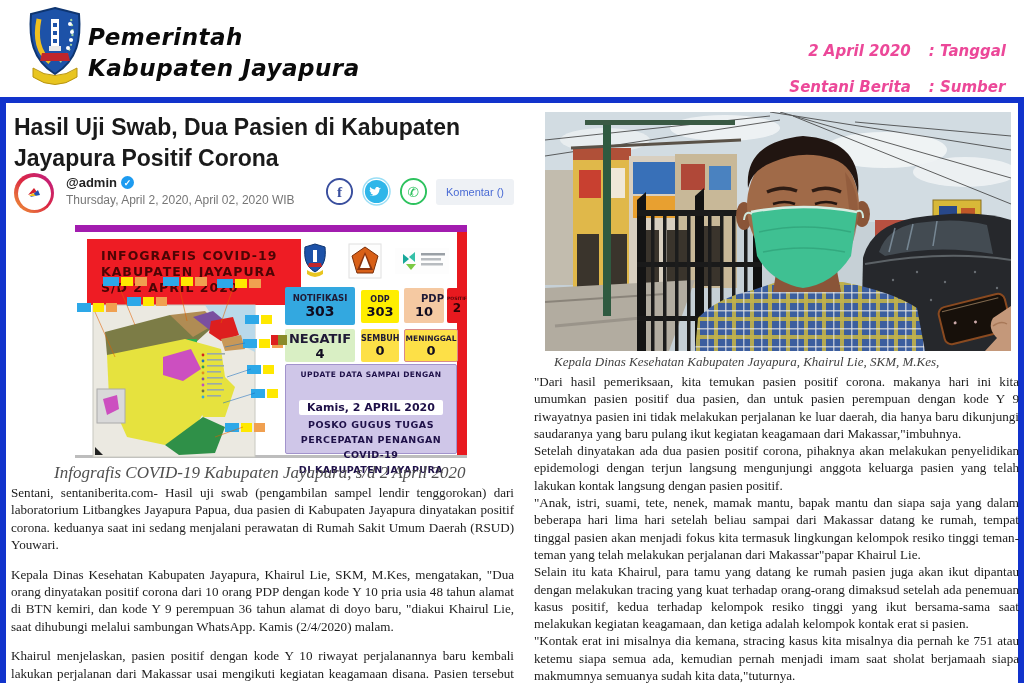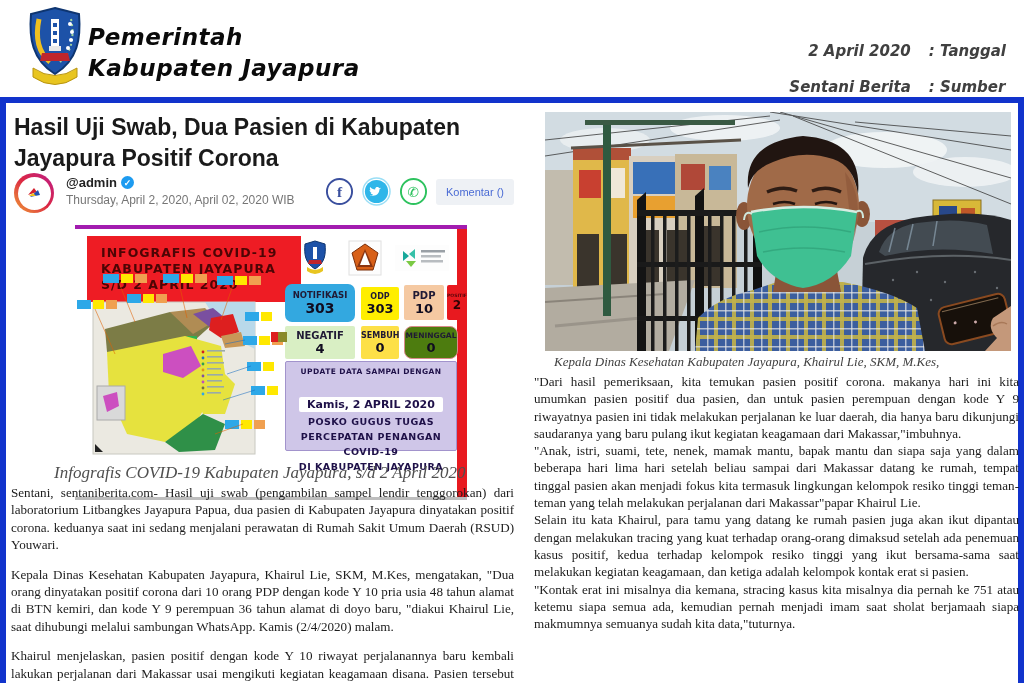--- a/index.html
+++ b/index.html
@@ -8,21 +8,21 @@
   .stage { position:relative; width:1024px; height:683px; background:#fff; }
 
   
   .hdr { position:absolute; top:0; left:0; width:1024px; height:97px; background:#fff;font-style:italic; }
   .hdr-logo { position:absolute; left:26px; top:5px; width:58px; height:88px; }
   .hdr-title { position:absolute; left:88px; top:22px; font-weight:900; font-size:23px;
                line-height:31px; color:#0a0a0a; letter-spacing:0.5px;
                font-family:"DejaVu Sans", sans-serif; }
   .hdr-meta { position:absolute; right:18px; top:42px; display:grid;
               grid-template-columns:auto auto; column-gap:10px; row-gap:3px;
-              font-weight:bold; font-size:15px; color:#404040;
+              font-weight:bold; font-size:15px; color:#ec4899;
               font-family:"DejaVu Sans", sans-serif;gap:18px; }
   .hdr-meta .v { text-align:right; }
 
   
   .content { position:absolute; top:97px; left:0; width:1024px; height:586px;
              border-top:6px solid #1133cc; border-left:6px solid #1133cc;
              border-right:6px solid #1133cc; background:#fff; }
 
   
   .headline { position:absolute; left:8px; top:9px; width:480px; font-size:23px;
@@ -39,38 +39,38 @@
               background:#1d9bf0; color:#fff; font-size:9px; align-items:center;
               justify-content:center; font-weight:bold; }
   .author-date { position:absolute; left:52px; top:20px; font-size:12px; color:#767676; }
   .social { position:absolute; right:0; top:4px; display:flex; align-items:center; gap:8px; }
   .soc-circle { width:29px; height:29px; }
   .komentar-btn { height:26px; padding:0 10px; background:#eef1f5; border:none;
                   border-radius:3px; color:#4a6bd4; font-size:11px;
                   font-family:"Liberation Sans",sans-serif; display:flex; align-items:center; }
 
   
-  .ig { position:absolute; left:69px; top:122px; width:392px; height:275px; background:#fff;
-        border-top:4px solid #a21caf; border-bottom:3px solid #bdbdbd; }
+  .ig { position:absolute; left:69px; top:122px; width:392px; height:233px; background:#fff;
+        border-top:7px solid #a21caf; border-bottom:3px solid #bdbdbd; }
   .ig-redband { position:absolute; right:0; top:0; width:10px; height:100%; background:#e8191f; }
   .ig-banner { position:absolute; left:12px; top:7px; width:214px; height:66px; background:#ee1c24;
                padding:9px 0 0 14px; }
   .ig-banner div { font-weight:900; font-size:12.5px; line-height:16px; color:#4d0505;
                    letter-spacing:1px; font-family:"DejaVu Sans",sans-serif; }
   .ig-logos { position:absolute; left:228px; top:10px; width:150px; height:40px; }
   .ig-stats { position:absolute; left:210px; top:55px; width:172px; height:167px; }
   .stat { position:absolute; border-radius:2px; text-align:center; overflow:hidden;
           display:flex; flex-direction:column; justify-content:center; }
   .stat .lb { font-weight:900; font-family:"DejaVu Sans",sans-serif; color:#201a35; }
   .stat .vl { font-weight:900; font-family:"DejaVu Sans",sans-serif; color:#100c20; }
   .s1 { left:0; top:0; width:70px; height:38px; }   .s1 .lb{font-size:8.5px;} .s1 .vl{font-size:14px;}
   .s2 { left:76px; top:3px; width:38px; height:33px; } .s2 .lb{font-size:8px;} .s2 .vl{font-size:13px;}
-  .s3 { left:119px; top:1px; width:40px; height:35px; } .s3 .lb{font-size:10px;} .s3 .vl{font-size:13px;}
+  .s3 { left:119px; top:1px; width:40px; height:35px; } .s3 .lb{font-size:10px;text-align:right;} .s3 .vl{font-size:13px;}
   .s4 { left:162px; top:1px; width:20px; height:35px; } .s4 .lb{font-size:4.5px;color:#56060a;} .s4 .vl{font-size:12px;color:#2d0305;}
-  .s5 { left:0; top:42px; width:70px; height:33px; } .s5 .lb{font-size:10px;} .s5 .vl{font-size:13px;}
+  .s5 { left:0; top:42px; width:70px; height:33px; } .s5 .lb{font-size:13px;} .s5 .vl{font-size:13px;}
   .s6 { left:76px; top:42px; width:38px; height:33px; } .s6 .lb{font-size:8px;} .s6 .vl{font-size:13px;}
   .s7 { left:119px; top:42px; width:54px; height:33px; border:1px solid #d98a8a; } .s7 .lb{font-size:7.5px;} .s7 .vl{font-size:13px;}
   .ig-update { position:absolute; left:210px; top:132px; width:172px; height:90px;
                background:#cfc6e8; border:1px solid #a293cc; border-radius:2px;
                padding-top:5px; text-align:center; color:#1e1048; }
   .ig-update .u0 { font-weight:900; font-size:7.5px; letter-spacing:.4px; font-family:"DejaVu Sans",sans-serif;}
   .ig-update .u1 { font-weight:900; font-size:11px; background:#fff; display:inline-block;
                    padding:1px 8px; margin:3px 0 2px; border-radius:2px; font-family:"DejaVu Sans",sans-serif;}
   .ig-update .u2 { font-weight:900; font-size:9.5px; line-height:15px; letter-spacing:.5px; font-family:"DejaVu Sans",sans-serif;}
   .ig-map { position:absolute; left:0px; top:45px; width:215px; height:185px; }
@@ -191,21 +191,21 @@
           <path d="M100 12 l6 5 -6 5 z" fill="#18a89a"></path>
           <path d="M112 10 l-6 5 6 5 z" fill="#35c0a8"></path>
           <path d="M103 22 l5 6 5 -6 z" fill="#7ac943"></path>
           <rect x="118" y="11" width="24" height="2.5" fill="#9aa0a6"></rect>
           <rect x="118" y="16" width="20" height="2.5" fill="#b8bcc0"></rect>
           <rect x="118" y="21" width="22" height="2.5" fill="#b8bcc0"></rect>
         </g>
       </svg>
 
       <div class="ig-stats">
-        <div class="stat s1" style="background-color: rgb(51, 168, 224); border-radius: 7px;">
+        <div class="stat s1" style="background-color: rgb(51, 168, 224);">
           <div class="lb">NOTIFIKASI</div>
           <div class="vl">303</div>
         </div>
         <div class="stat s2" style="background-color: rgb(255, 238, 0);">
           <div class="lb">ODP</div>
           <div class="vl">303</div>
         </div>
         <div class="stat s3" style="background-color: rgb(245, 201, 162);">
           <div class="lb">PDP</div>
           <div class="vl">10</div>
@@ -215,21 +215,21 @@
           <div class="vl">2</div>
         </div>
         <div class="stat s5" style="background-color: rgb(217, 239, 196);">
           <div class="lb">NEGATIF</div>
           <div class="vl">4</div>
         </div>
         <div class="stat s6" style="background-color: #fde047;">
           <div class="lb">SEMBUH</div>
           <div class="vl">0</div>
         </div>
-        <div class="stat s7" style="background-color: #4d7c0f; border-radius: 8px;">
+        <div class="stat s7" style="background-color: #fde047;">
           <div class="lb">MENINGGAL</div>
           <div class="vl">0</div>
         </div>
       </div>
 
       <div class="ig-update">
         <div class="u0">UPDATE DATA SAMPAI DENGAN</div><br>
         <span class="u1">Kamis, 2 APRIL 2020</span>
         <div class="u2">POSKO GUGUS TUGAS</div>
         <div class="u2">PERCEPATAN PENANGAN COVID-19</div>
@@ -463,20 +463,21 @@
         </g>
         <path d="M452 226 Q442 216 448 206 L466 194 L466 239 L440 239 Z" fill="#c4987a"></path>
         <path d="M448 214 Q456 208 462 212" stroke="#a87858" stroke-width="1.5" fill="none"></path>
       </svg>
     </div>
 
     <figcaption class="cap-right">Kepala Dinas Kesehatan Kabupaten Jayapura, Khairul Lie, SKM, M.Kes,</figcaption>
 
     <div class="body-right">
       <p>"Dari hasil pemeriksaan, kita temukan pasien positif corona. makanya hari ini kita umumkan pasien positif dua pasien, dan untuk pasien perempuan dengan kode Y 9 riwayatnya pasien ini tidak melakukan perjalanan ke luar daerah, dia hanya baru dikunjungi saudaranya yang baru pulang ikut kegiatan keagamaan dari Makassar,"imbuhnya.</p>
+      <p>Setelah dinyatakan ada dua pasien positif corona, pihaknya akan melakukan penyelidikan epidemologi dengan terjun langsung mengunjungi anggota keluarga pasien yang telah lakukan kontak langsung dengan pasien positif.</p>
       <p>"Anak, istri, suami, tete, nenek, mamak mantu, bapak mantu dan siapa saja yang dalam beberapa hari lima hari setelah beliau sampai dari Makassar datang ke rumah, tempat tinggal pasien akan menjadi fokus kita termasuk lingkungan kelompok resiko tinggi teman-teman yang telah melakukan perjalanan dari Makassar"papar Khairul Lie.</p>
       <p>Selain itu kata Khairul, para tamu yang datang ke rumah pasien juga akan ikut dipantau dengan melakukan tracing yang kuat terhadap orang-orang dimaksud setelah ada penemuan kasus positif, kedua terhadap kelompok resiko tinggi yang ikut bersama-sama saat melakukan kegiatan keagamaan, dan ketiga adalah kelompok kontak erat si pasien.</p>
       <p>"Kontak erat ini misalnya dia kemana, stracing kasus kita misalnya dia pernah ke 751 atau ketemu siapa semua ada, kemudian pernah menjadi imam saat sholat berjamaah siapa makmumnya semuanya sudah kita data,"tuturnya.</p>
 
     </div>
 
   </div>
 </div>
 
 </body></html>

